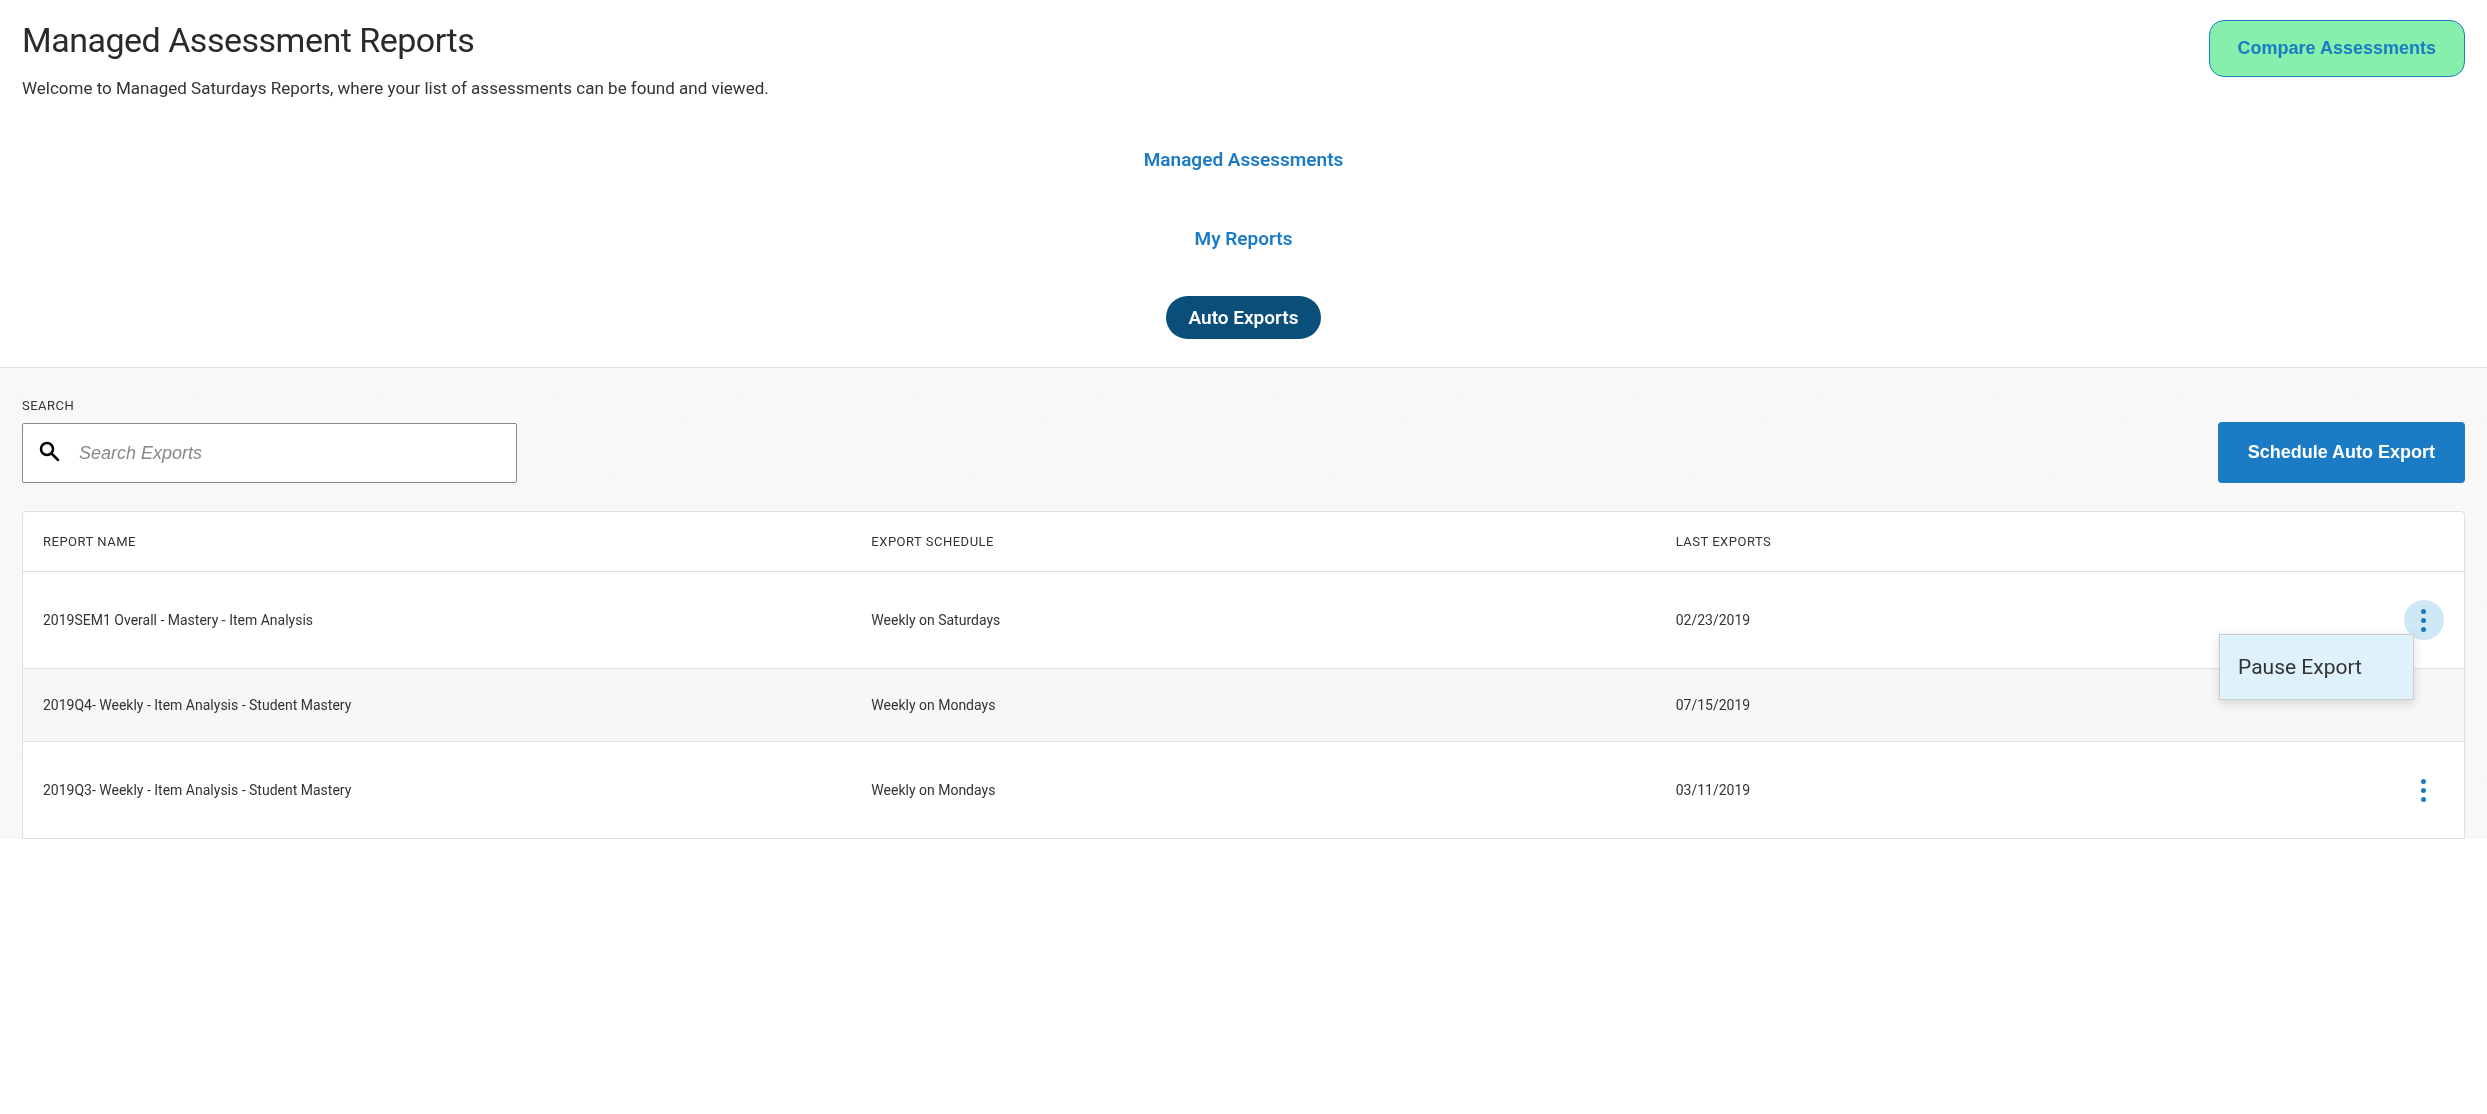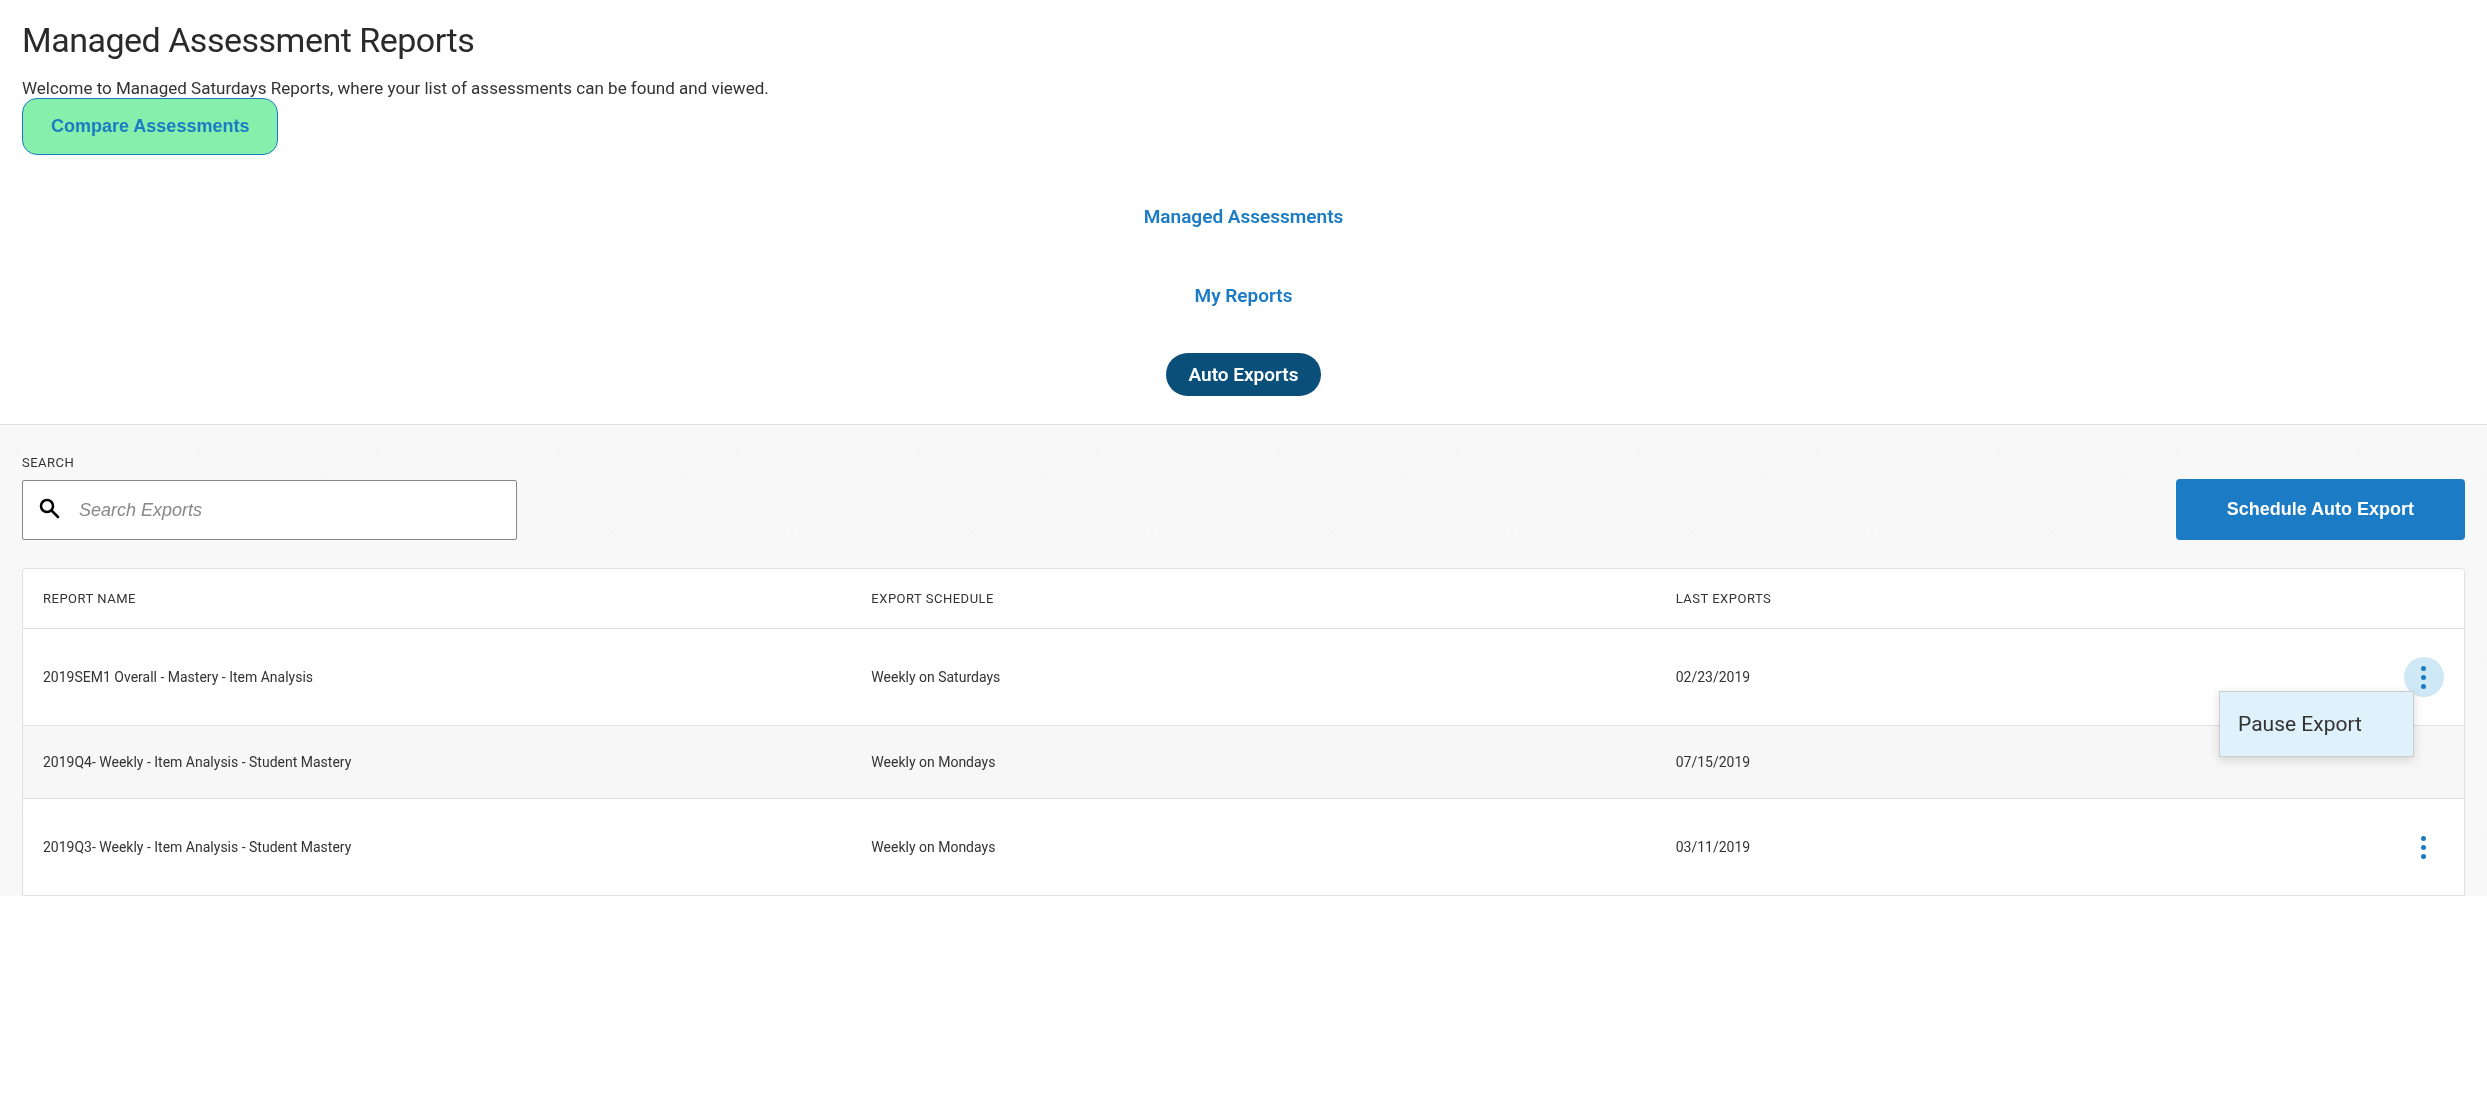--- a/index.html
+++ b/index.html
@@ -13,21 +13,20 @@
       color: #333333;
     }
     .page-container {
       width: 100%;
     }
     .header-section {
       padding: 20px 22px 0 22px;
       display: flex;
       justify-content: space-between;
       align-items: flex-start;
-      flex-direction: column;
     }
     .title-area {
       flex: 1;
     }
     .page-title {
       font-size: 34px;
       font-weight: 400;
       color: #2a2a2a;
       margin-bottom: 18px;
       letter-spacing: -0.5px;
@@ -121,21 +120,21 @@
     .search-input::placeholder {
       color: #888888;
       font-style: italic;
     }
     .schedule-button {
       background: #1B7BC4;
       color: #ffffff;
       border: none;
       font-size: 18px;
       font-weight: 600;
-      padding: 20px 51px;
+      padding: 20px 30px;
       border-radius: 4px;
       cursor: pointer;
     }
     .table-container {
       background: #ffffff;
       border: 1px solid #e0e0e0;
       border-radius: 4px 4px 0 0;
       position: relative;
     }
     .table-header {

